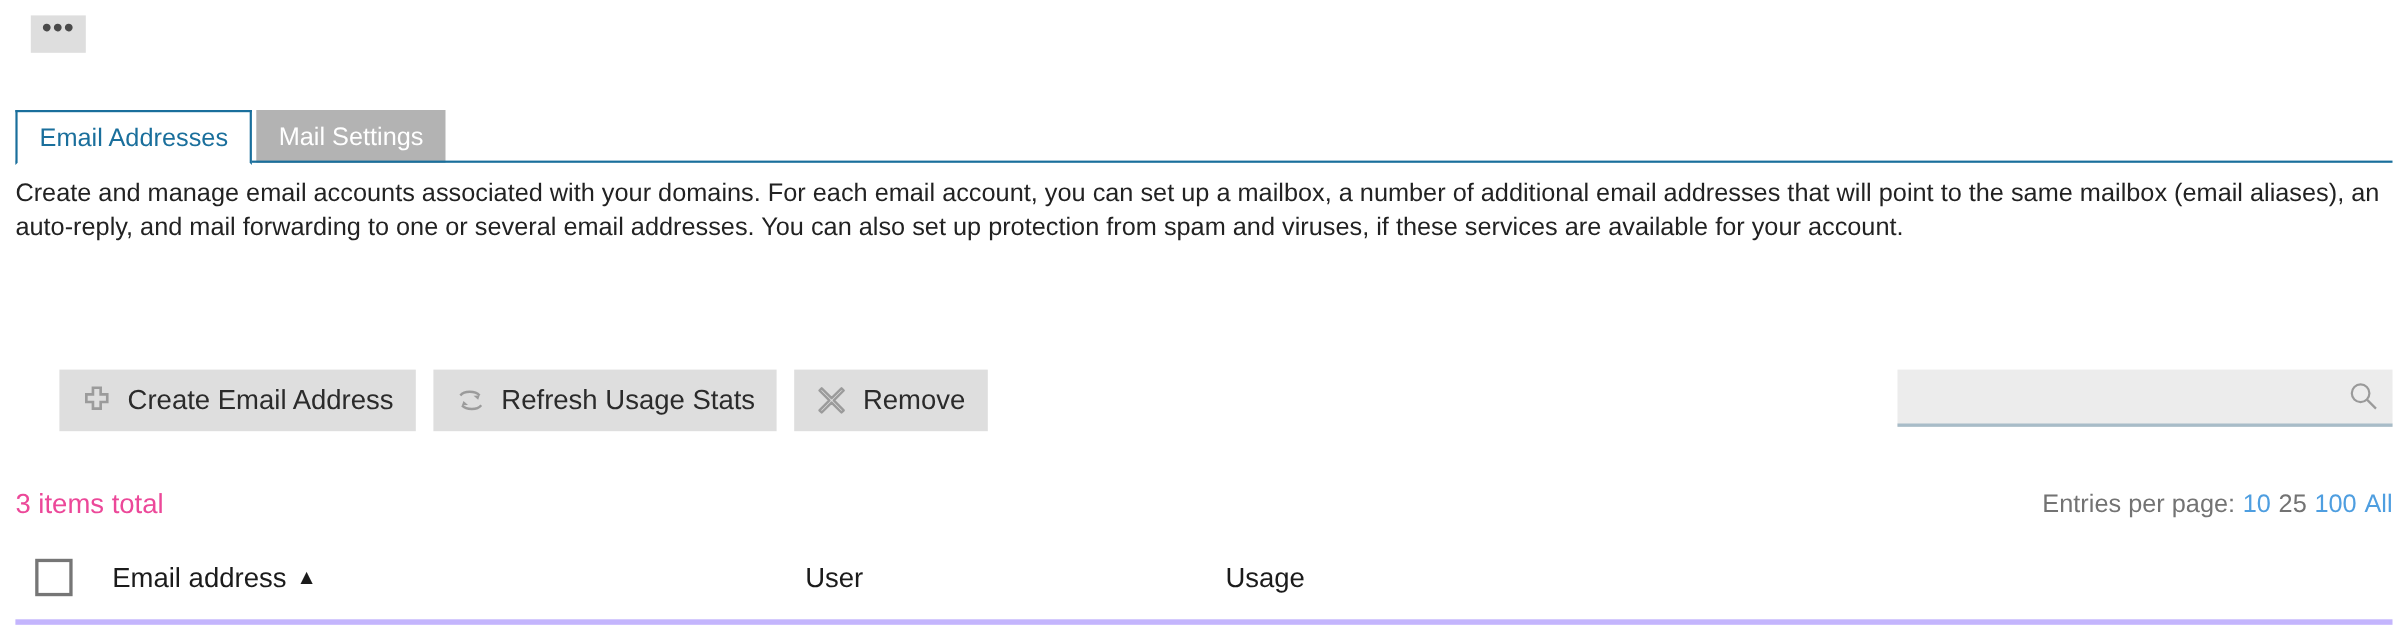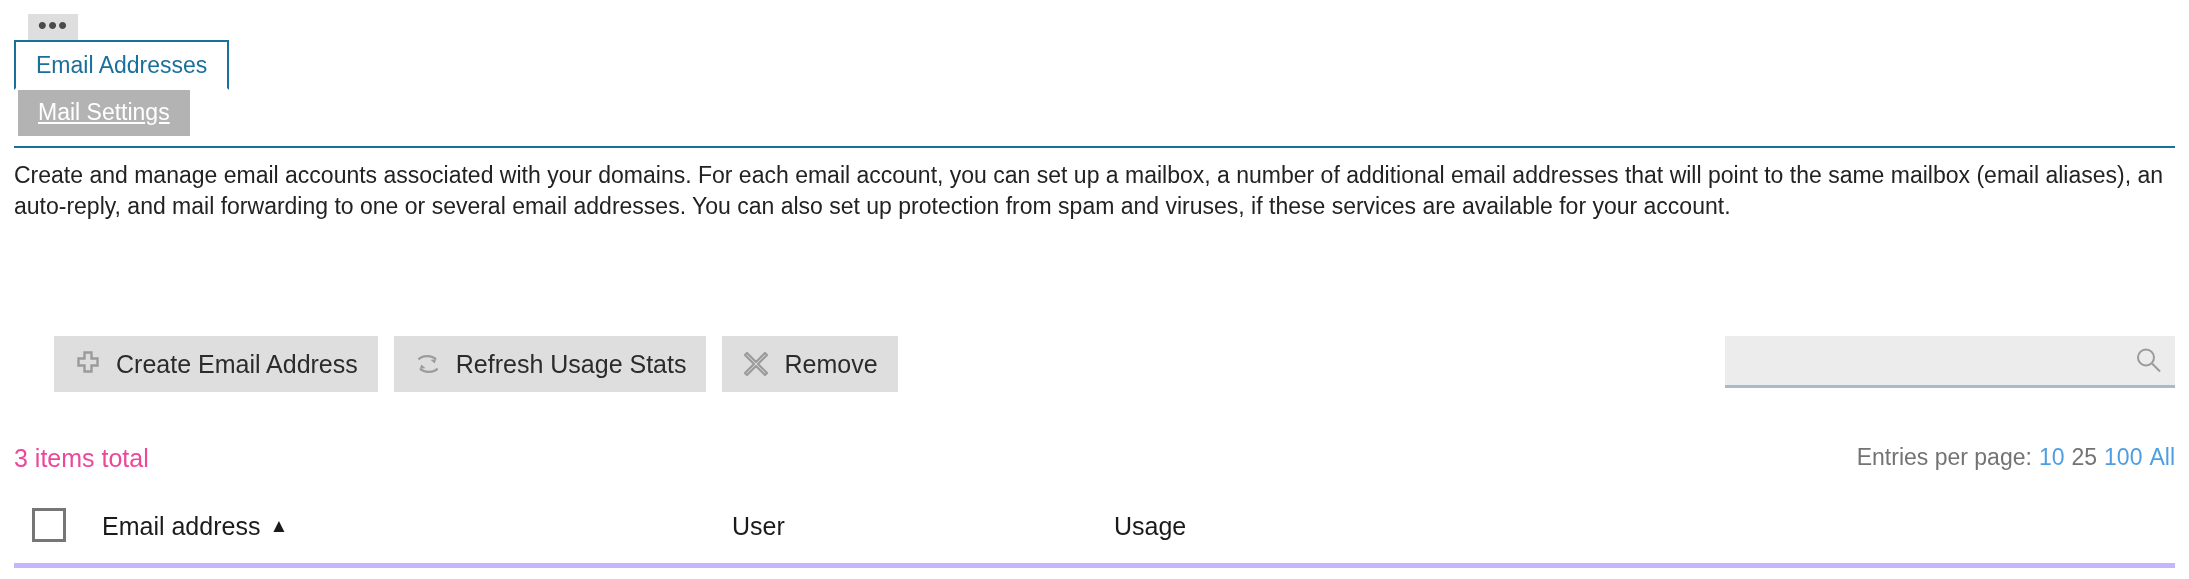--- a/index.html
+++ b/index.html
@@ -67,24 +67,23 @@
     position: absolute;
     left: 14px;
     right: 14px;
     bottom: 0;
     height: 2px;
     background: #1a6f9c;
   }
   .tabs {
     position: absolute;
     left: 14px;
-    bottom: 12px;
-    display: flex;
-    align-items: flex-start;
-    flex-direction: column;
+    bottom: 0;
+    display: flex;
+    align-items: center;
   }
   .tab {
     height: 50px;
     padding: 0 20px;
     display: flex;
     align-items: center;
     justify-content: center;
     font-size: 23px;
     box-sizing: border-box;
     cursor: pointer;
@@ -98,21 +97,20 @@
     margin-bottom: -2px;
     z-index: 2;
     position: relative;
   }
   .tab.inactive {
     background: #b3b3b3;
     color: #ffffff;
     border: none;
     margin-left: 4px;
     height: 48px;
-    text-decoration: underline;
   }
 
   
   .description {
     position: absolute;
     left: 14px;
     top: 160px;
     width: 2160px;
     font-size: 23px;
     line-height: 31px;

